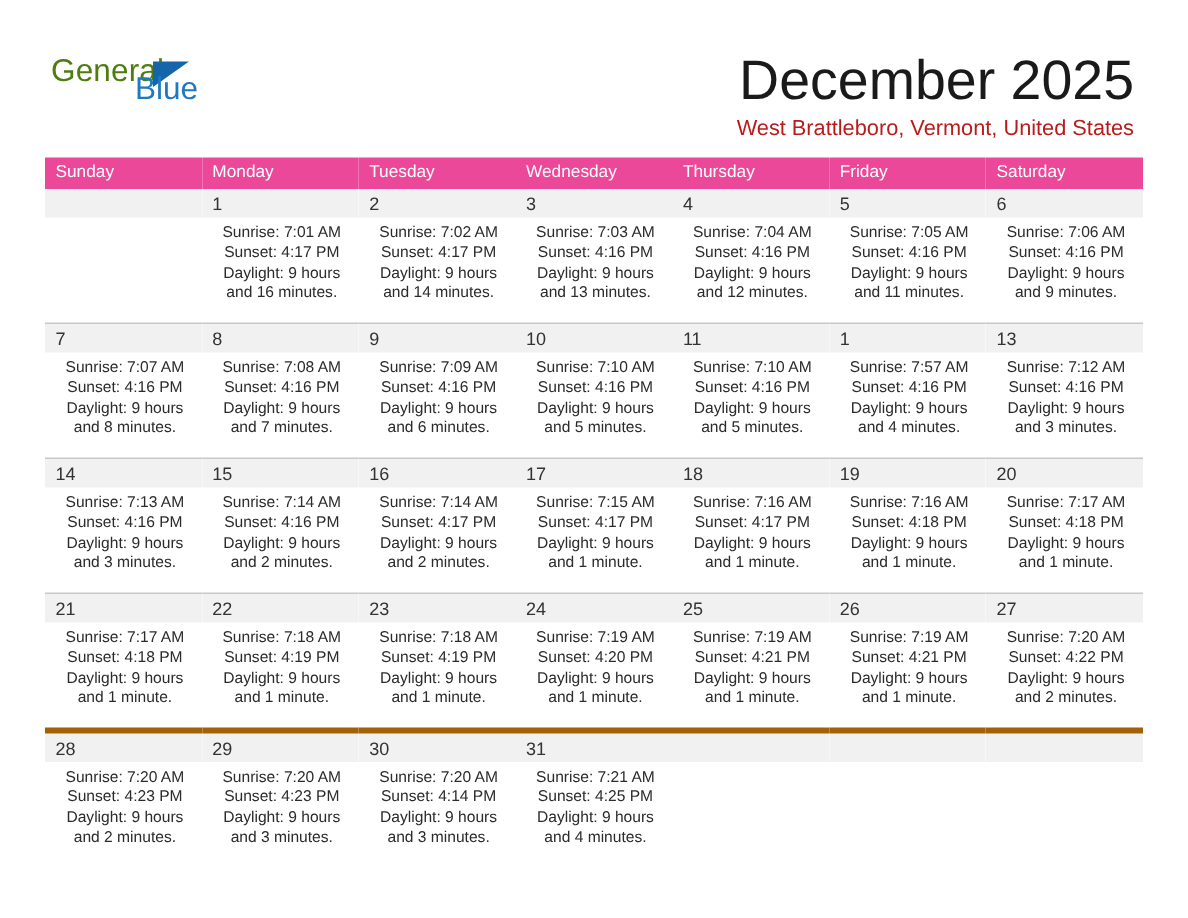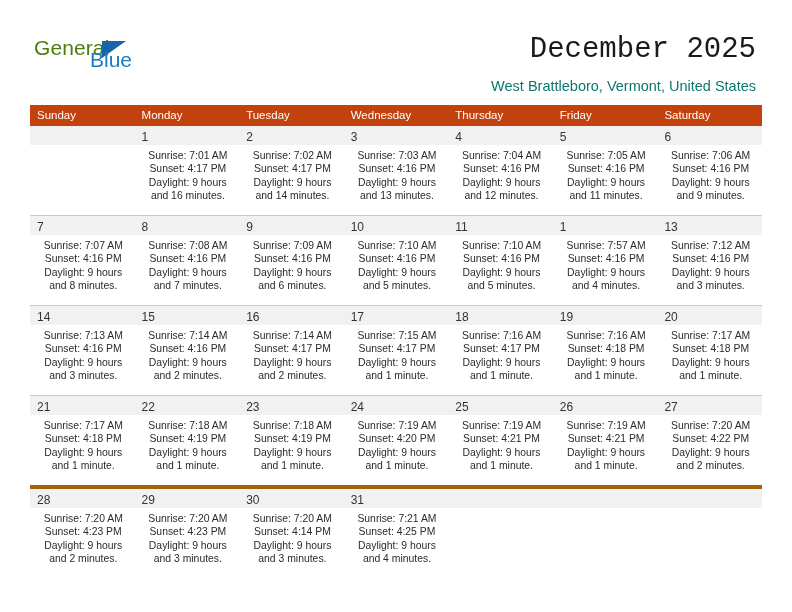--- a/index.html
+++ b/index.html
@@ -56,53 +56,52 @@
     left: 56px;
     top: 12px;
     font-size: 21px;
     color: #1e7ac0;
     font-family: "Liberation Sans", sans-serif;
   }
   .title {
     position: absolute;
     right: 36px;
     top: 33px;
-    font-size: 29px;
+    font-size: 37px;
     color: #1a1a1a;
     text-align: left;
     white-space: nowrap;
     font-weight: normal;
-    font-family: Liberation Mono, monospace;
   }
   .subtitle {
     position: absolute;
     right: 36px;
     top: 78px;
     font-size: 14.5px;
-    color: #0f766e;
+    color: #b91c1c;
     text-align: left;
     white-space: nowrap;
   }
 
   
   .calendar {
     position: absolute;
     left: 30px;
     top: 105px;
     width: 732px;
   }
   table.cal {
     border-collapse: collapse;
     table-layout: fixed;
     width: 732px;
   }
   table.cal col { width: 104.57px; }
 
   thead th {
-    background: #c2410c;
+    background: #ec4899;
     color: #ffffff;
     font-size: 11.5px;
     font-weight: normal;
     text-align: left;
     padding: 4px 0 5px 7px;
     height: 11px;
     border: none;
   }
 
   tbody td {

